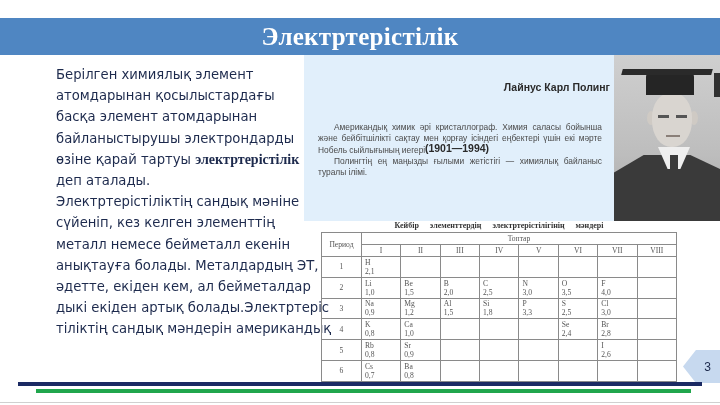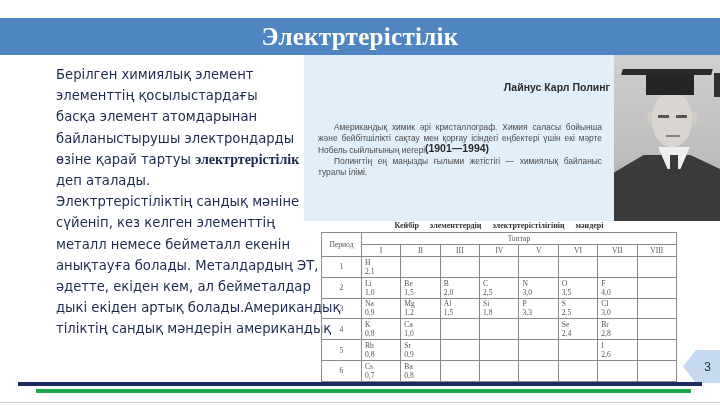--- a/index.html
+++ b/index.html
@@ -97,31 +97,31 @@
 </style>
 </head>
 <body>
 
 <div class="title-bar">
   <span class="title">Электртерістілік</span>
 </div>
 
 <div class="body-text">
   <p>Берілген химиялық элемент</p>
-  <p>элементтің қосылыстардағы</p>
+  <p>атомдарынан қосылыстардағы</p>
   <p>басқа элемент атомдарынан</p>
   <p>байланыстырушы электрондарды</p>
   <p><span>өзіне қарай тартуы </span><b>электртерістілік</b></p>
   <p>деп аталады.</p>
   <p>Электртерістіліктің сандық мәніне</p>
   <p>сүйеніп, кез келген элементтің</p>
   <p>металл  немесе бейметалл екенін</p>
   <p>анықтауға болады. Металдардың ЭТ,</p>
   <p>әдетте, екіден кем, ал бейметалдар</p>
-  <p>дыкі екіден артық болады.Американдық</p>
+  <p>дыкі екіден артық болады.Электртеріс</p>
   <p>тіліктің сандық мәндерін американдық</p>
 </div>
 
 <div class="info-box">
   <div class="info-card">
     <div class="name">Лайнус Карл Полинг</div>
     <div class="years">(1901—1994)</div>
     <div class="desc">
       <p>Американдық химик әрі кристаллограф. Химия саласы бойынша және бейбітшілікті сақтау мен қорғау ісіндегі еңбектері үшін екі мәрте Нобель сыйлығының иегері.</p>
       <p>Полингтің ең маңызды ғылыми жетістігі — химиялық байланыс туралы ілімі.</p>

